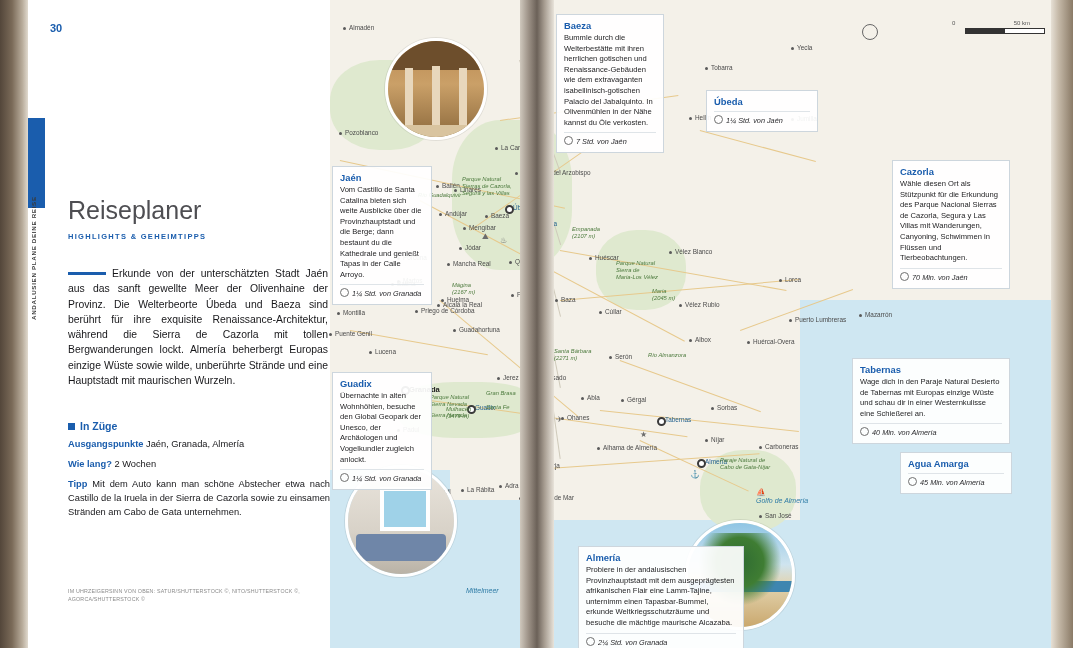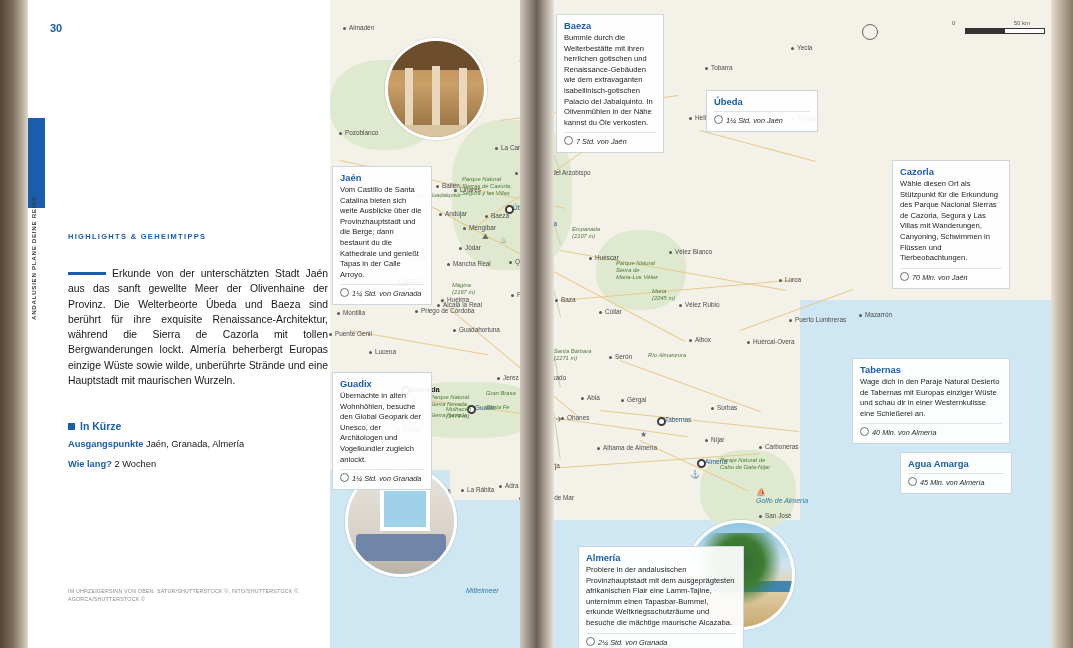--- a/index.html
+++ b/index.html
@@ -332,29 +332,31 @@
       <div class="micon" style="left: 544px; top: 452px;">◉</div>
       <div class="micon" style="left: 756px; top: 488px;">⛵</div>
     </div>
 
   <div class="gutter"></div>
 
   <div class="bluetab"></div>
   <div class="sidelabel">ANDALUSIEN  PLANE DEINE REISE</div>
   <div class="pagenum">30</div>
 
+  <div class="subtitle">Reiseplaner</div>
   <div class="kicker">HIGHLIGHTS &amp; GEHEIMTIPPS</div>
   <div class="rule-blue"></div>
   <div class="intro"><span class="lead"></span><span id="intro-text">Erkunde von der unterschätzten Stadt Jaén aus das sanft gewellte Meer der Olivenhaine der Provinz. Die Welterbeorte Úbeda und Baeza sind berührt für ihre exquisite Renaissance-Architektur, während die Sierra de Cazorla mit tollen Bergwanderungen lockt. Almería beherbergt Europas einzige Wüste sowie wilde, unberührte Strände und eine Hauptstadt mit maurischen Wurzeln.</span></div>
 
   <div class="inkurze">
-    <div class="ik-h"><span class="sq"></span><span>In Kürze</span></div>
+    <div class="ik-h"><span class="sq"></span><span>In Züge</span></div>
     <div id="ik-items">
         <div class="ik-p"><b>Ausgangspunkte </b><span>Jaén, Granada, Almería</span></div>
         <div class="ik-p"><b>Wie lang? </b><span>2 Wochen</span></div>
+        <div class="ik-p"><b>Tipp </b><span>Mit dem Auto kann man schöne Abstecher etwa nach Castillo de la Iruela in der Sierra de Cazorla sowie zu einsamen Stränden am Cabo de Gata unternehmen.</span></div>
       </div>
   </div>
 
   <div class="credits">IM UHRZEIGERSINN VON OBEN: SATUR/SHUTTERSTOCK ©, NITO/SHUTTERSTOCK ©, AGORCA/SHUTTERSTOCK ©</div>
 
   <div class="photo ph1">
     <div class="arch-bg"></div>
     <div class="arch-top"></div>
     <div class="arch-col" style="left:18%;top:28%;width:8%;height:62%"></div>
     <div class="arch-col" style="left:46%;top:26%;width:8%;height:64%"></div>
@@ -394,21 +396,21 @@
         <h4>Úbeda</h4>
         <span class="time"><span class="clk"></span><span>1¼ Std. von Jaén</span></span>
       </div>
       <div class="box" style="left: 892px; top: 160px; width: 118px;">
         <h4>Cazorla</h4>
         <p>Wähle diesen Ort als Stützpunkt für die Erkundung des Parque Nacional Sierras de Cazorla, Segura y Las Villas mit Wanderungen, Canyoning, Schwimmen in Flüssen und Tierbeobachtungen.</p>
         <span class="time"><span class="clk"></span><span>70 Min. von Jaén</span></span>
       </div>
       <div class="box" style="left: 852px; top: 358px; width: 158px;">
         <h4>Tabernas</h4>
-        <p>Wage dich in den Paraje Natural Desierto de Tabernas mit Europas einziger Wüste und schau dir in einer Westernkulisse eine Schießerei an.</p>
+        <p>Wage dich in den Paraje Natural Desierto de Tabernas mit Europas einzige Wüste und schau dir in einer Westernkulisse eine Schießerei an.</p>
         <span class="time"><span class="clk"></span><span>40 Min. von Almería</span></span>
       </div>
       <div class="box" style="left: 900px; top: 452px; width: 112px;">
         <h4>Agua Amarga</h4>
         <span class="time"><span class="clk"></span><span>45 Min. von Almería</span></span>
       </div>
       <div class="box" style="left: 578px; top: 546px; width: 166px;">
         <h4>Almería</h4>
         <p>Probiere in der andalusischen Provinzhauptstadt mit dem ausgeprägtesten afrikanischen Flair eine Lamm-Tajine, unternimm einen Tapasbar-Bummel, erkunde Weltkriegsschutzräume und besuche die mächtige maurische Alcazaba.</p>
         <span class="time"><span class="clk"></span><span>2¼ Std. von Granada</span></span>

